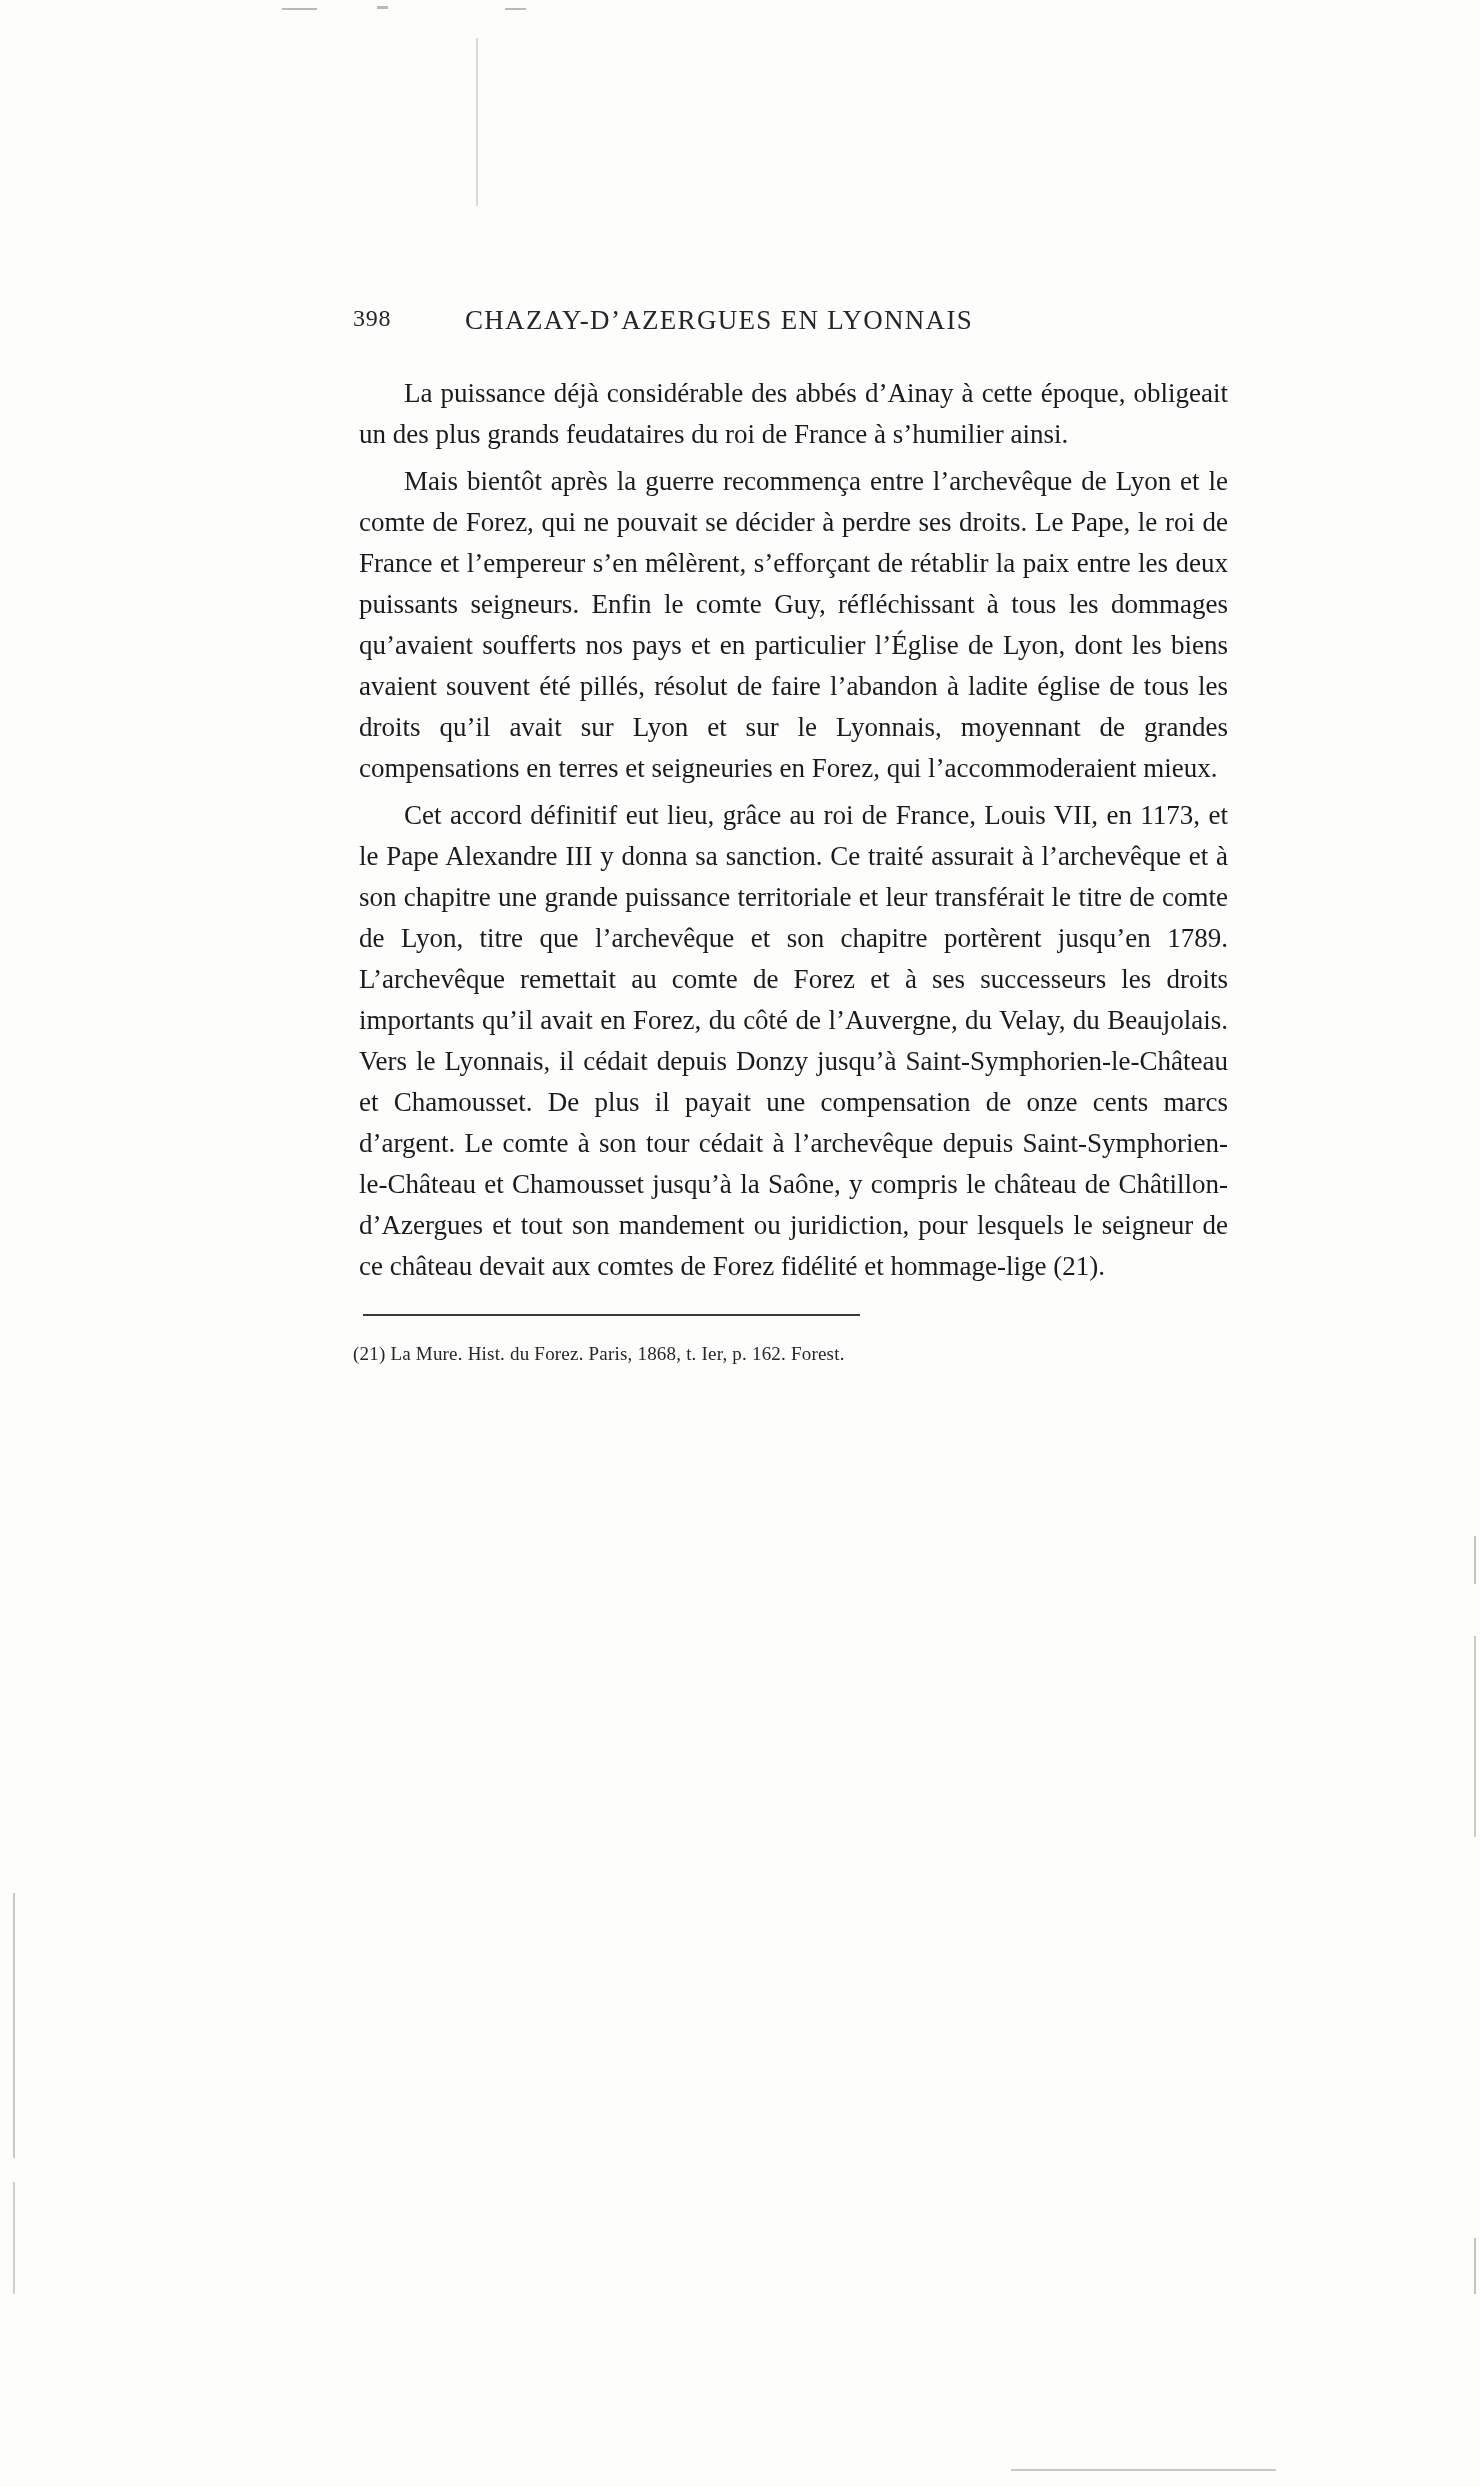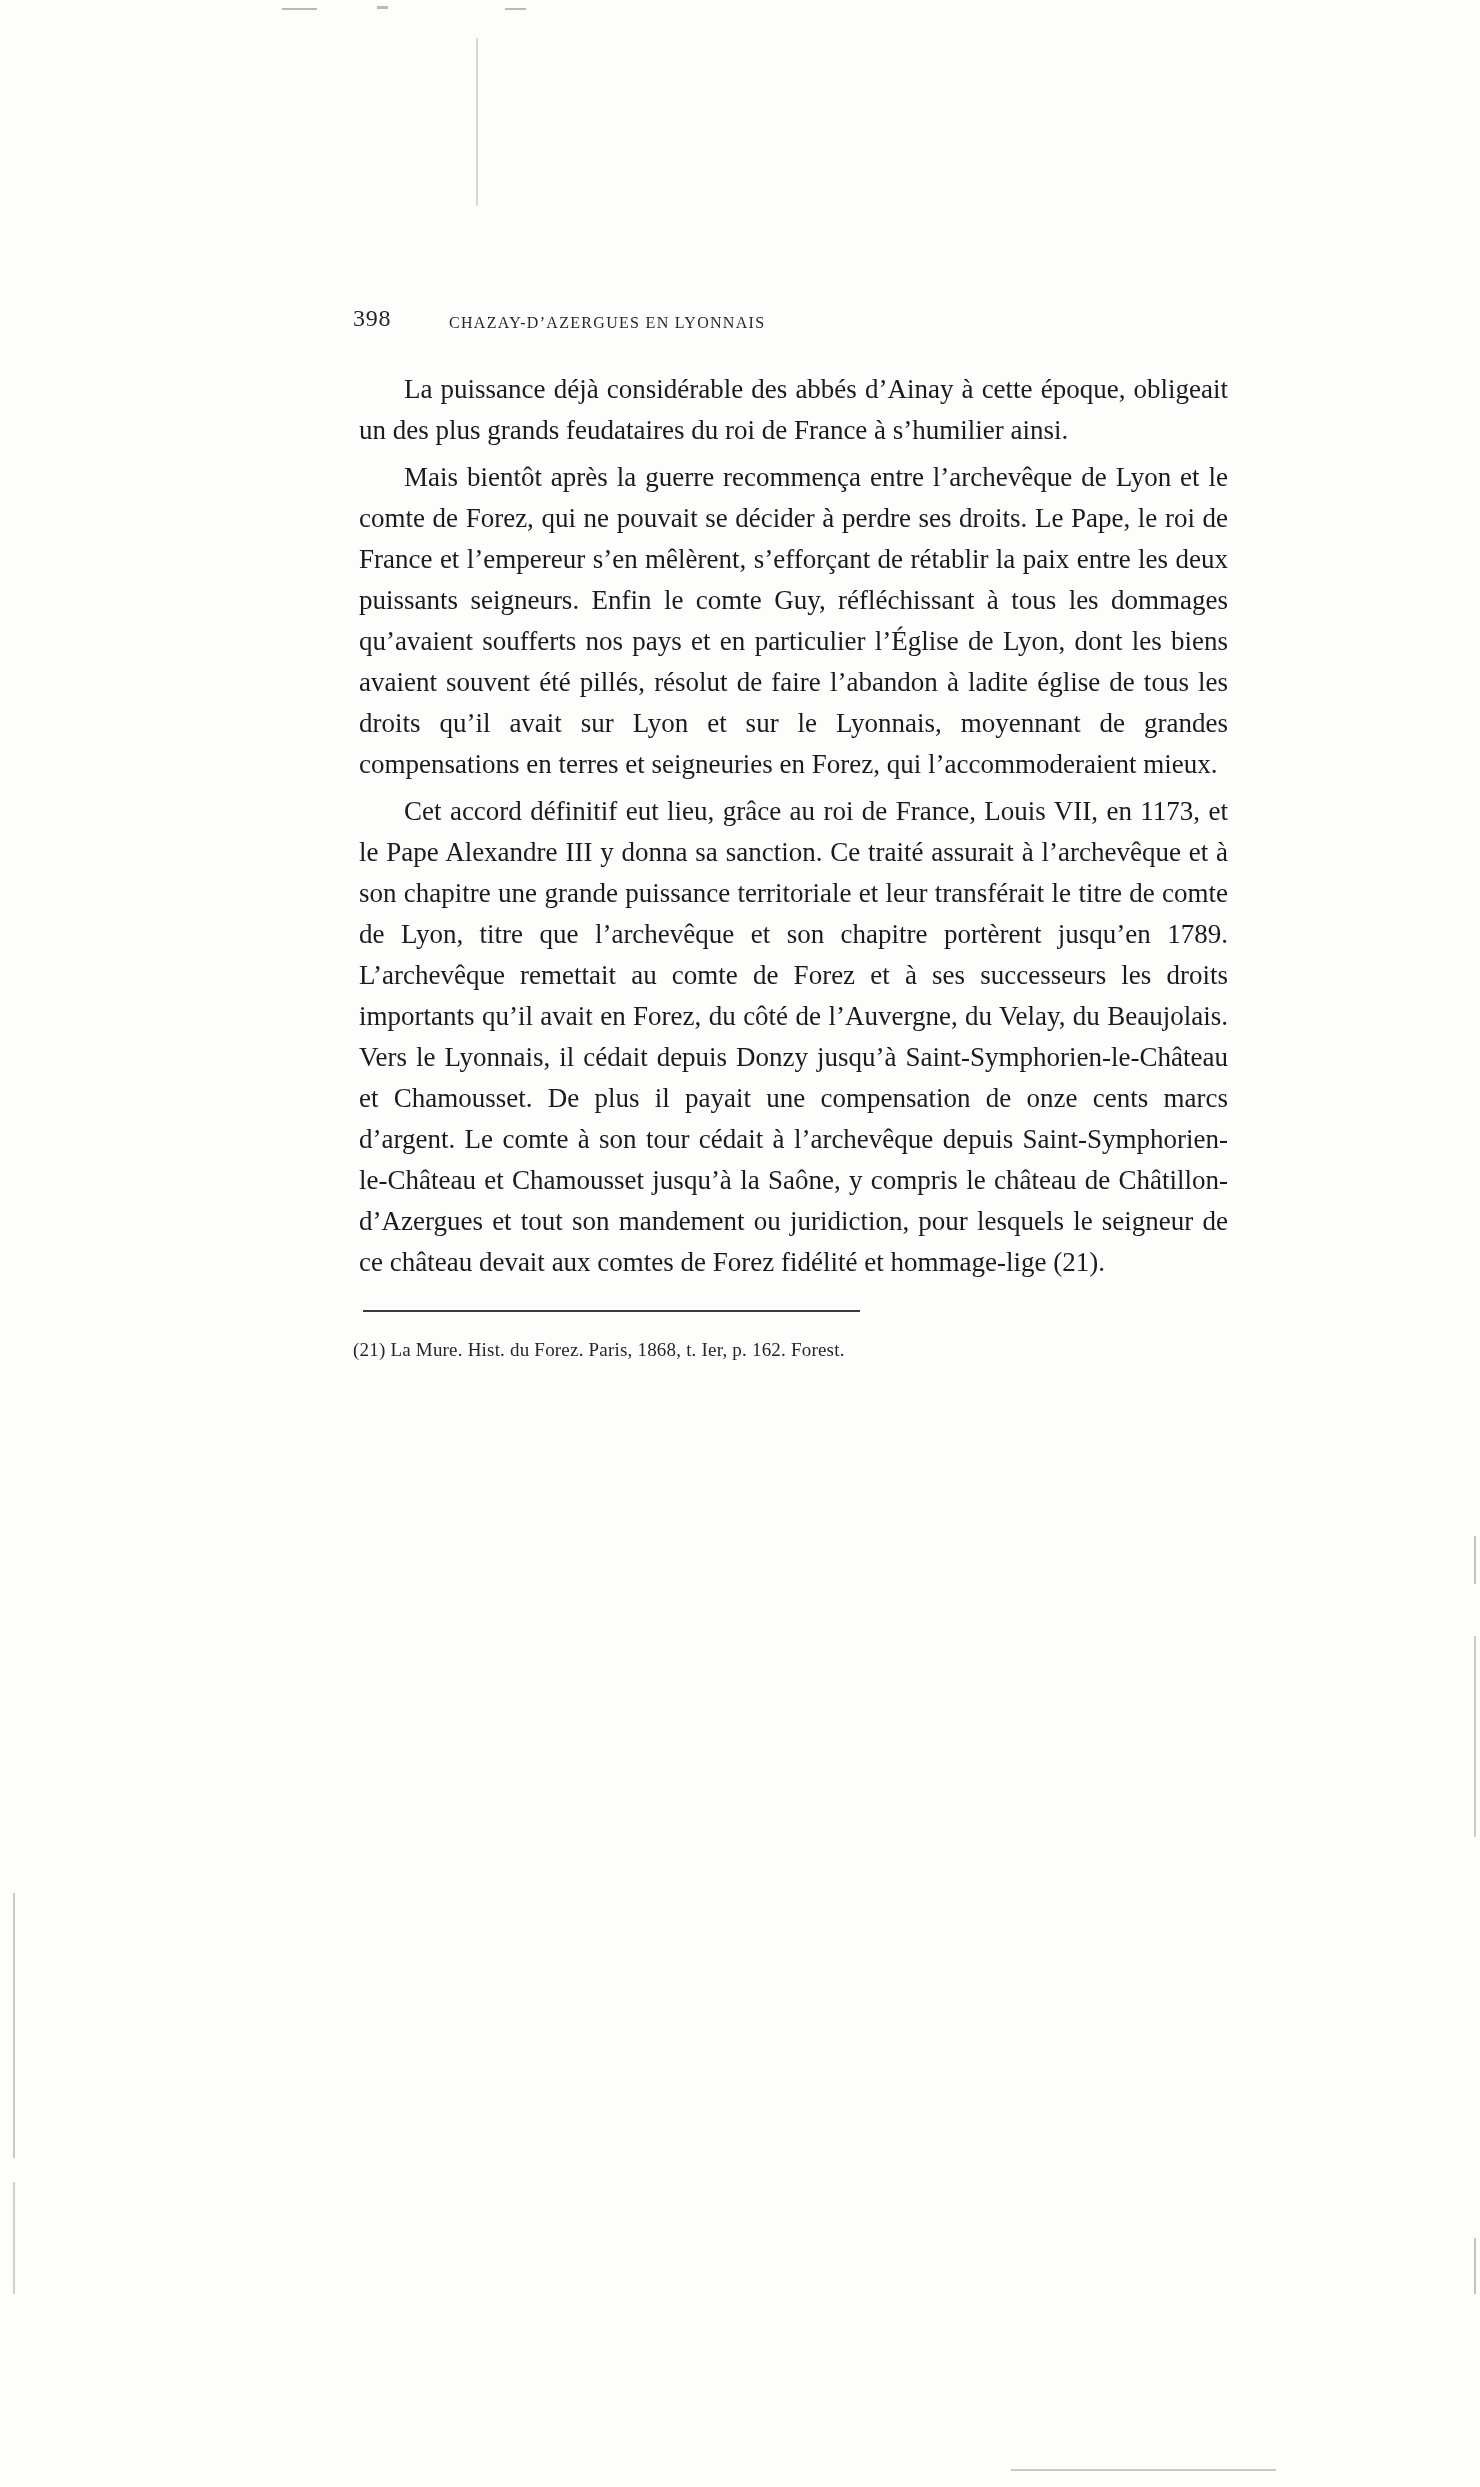--- a/index.html
+++ b/index.html
@@ -43,32 +43,33 @@
   
   .content {
     position: absolute;
     left: 353px;
     top: 305px;
     width: 881px;
   }
 
   .running-head {
     display: flex;
-    align-items: flex-end;
+    align-items: flex-start;
     margin-bottom: 37px;
     letter-spacing: 0.4px;
+    gap: 16px;
   }
   .folio {
     font-size: 24px;
     letter-spacing: 0.8px;
     color: #26262a;
     min-width: 96px;
   }
   .head-title {
-    font-size: 16px;
+    font-size: 27px;
     letter-spacing: 1.3px;
     color: #26262a;
     font-variant: small-caps;
     text-transform: none;
   }
 
   p.body-par {
     margin: 6px;
     font-size: 27px;
     line-height: 41px;

